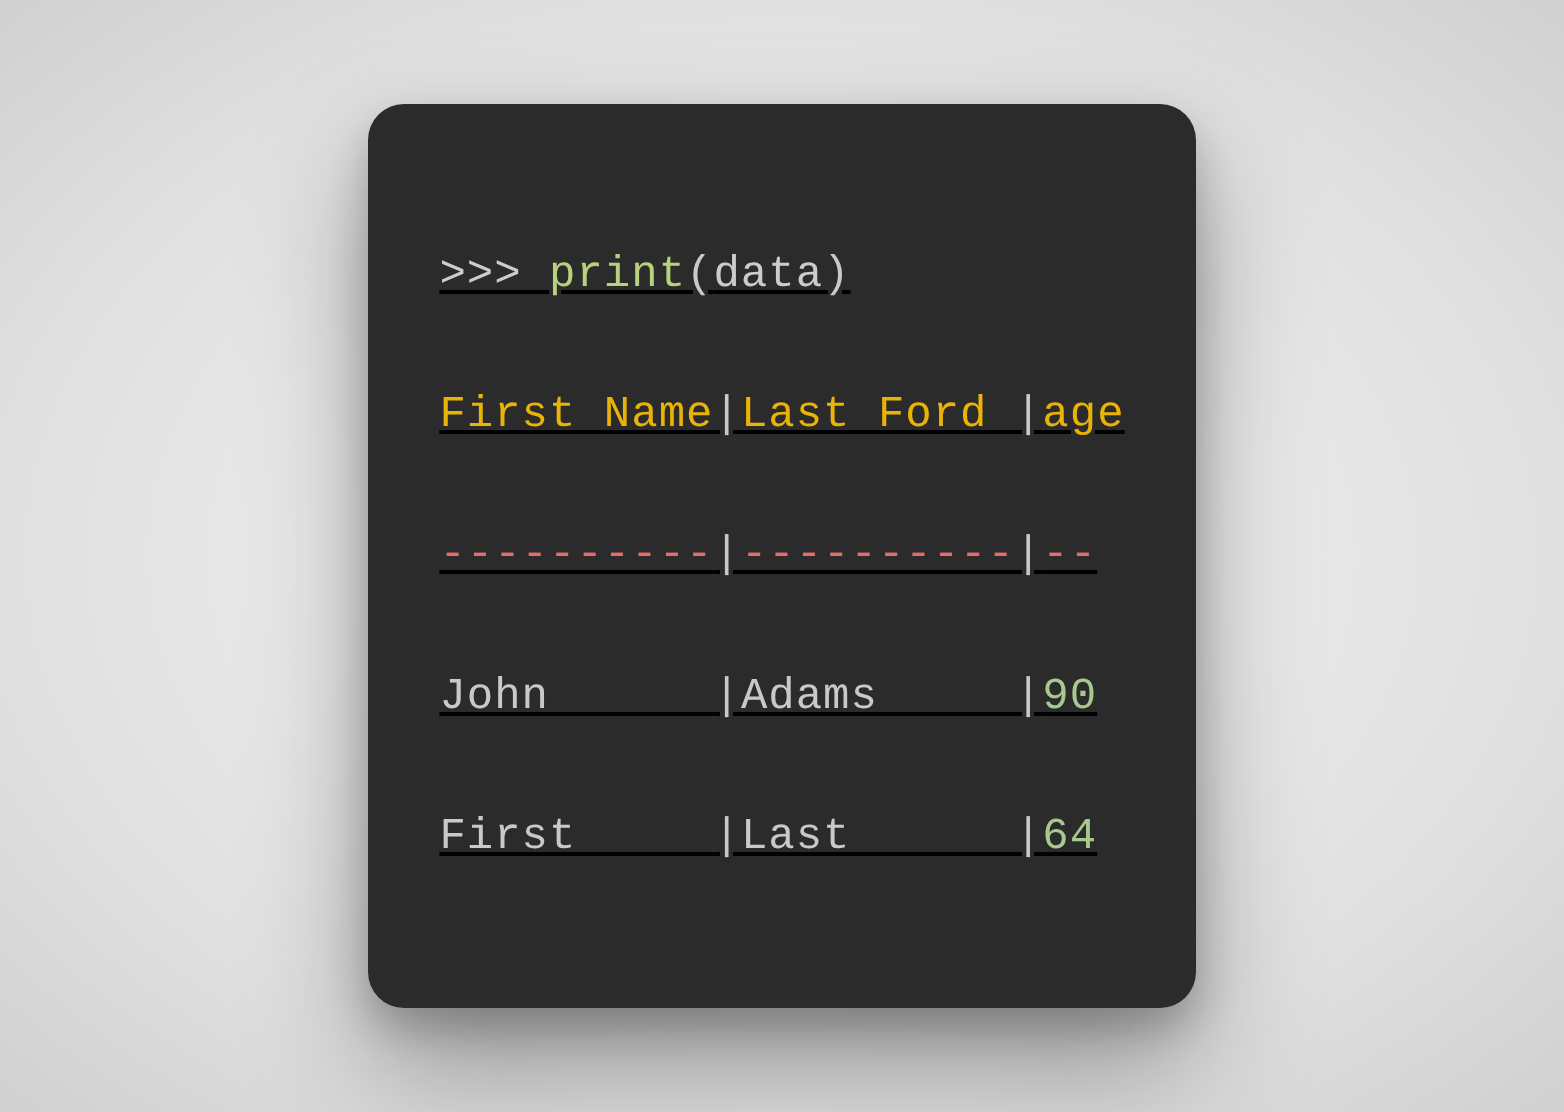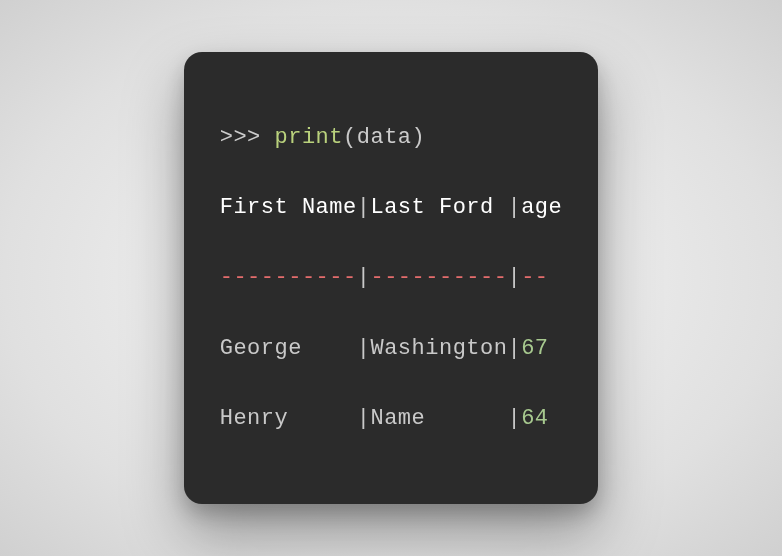--- a/index.html
+++ b/index.html
@@ -14,33 +14,34 @@
     }
     .terminal {
       background: #2b2b2b;
       border-radius: 18px;
       padding: 32px 36px;
       box-shadow: 0 30px 60px rgba(0,0,0,0.35), 0 10px 20px rgba(0,0,0,0.2);
       font-size: 22px;
       line-height: 1.6;
       white-space: pre;
       letter-spacing: 0.5px;
+      text-decoration: underline;
     }
     .prompt { color: #cccccc; }
     .func { color: #b9d17c; }
     .paren { color: #c9c9c9; }
     .arg { color: #cccccc; }
-    .header { color: #ffffff; }
+    .header { color: #eab308; }
     .pipe { color: #c9c9c9; }
     .sep { color: #e46c6c; }
     .name { color: #c9c9c9; }
     .num { color: #a7c98f; }
   </style>
 </head>
 <body>
 
 <div class="terminal">
 <div><span class="prompt">&gt;&gt;&gt; </span><span class="func">print</span><span class="paren">(</span><span class="arg">data</span><span class="paren">)</span></div>
 <div><span class="header">First Name</span><span class="pipe">|</span><span class="header">Last Ford </span><span class="pipe">|</span><span class="header">age</span></div>
 <div><span class="sep">----------</span><span class="pipe">|</span><span class="sep">----------</span><span class="pipe">|</span><span class="sep">--</span></div>
-<div><span class="name">George    </span><span class="pipe">|</span><span class="name">Washington</span><span class="pipe">|</span><span class="num">67</span></div>
-<div><span class="name">Henry     </span><span class="pipe">|</span><span class="name">Name      </span><span class="pipe">|</span><span class="num">64</span></div>
+<div><span class="name">John      </span><span class="pipe">|</span><span class="name">Adams     </span><span class="pipe">|</span><span class="num">90</span></div>
+<div><span class="name">First     </span><span class="pipe">|</span><span class="name">Last      </span><span class="pipe">|</span><span class="num">64</span></div>
 </div>
 
 </body></html>

